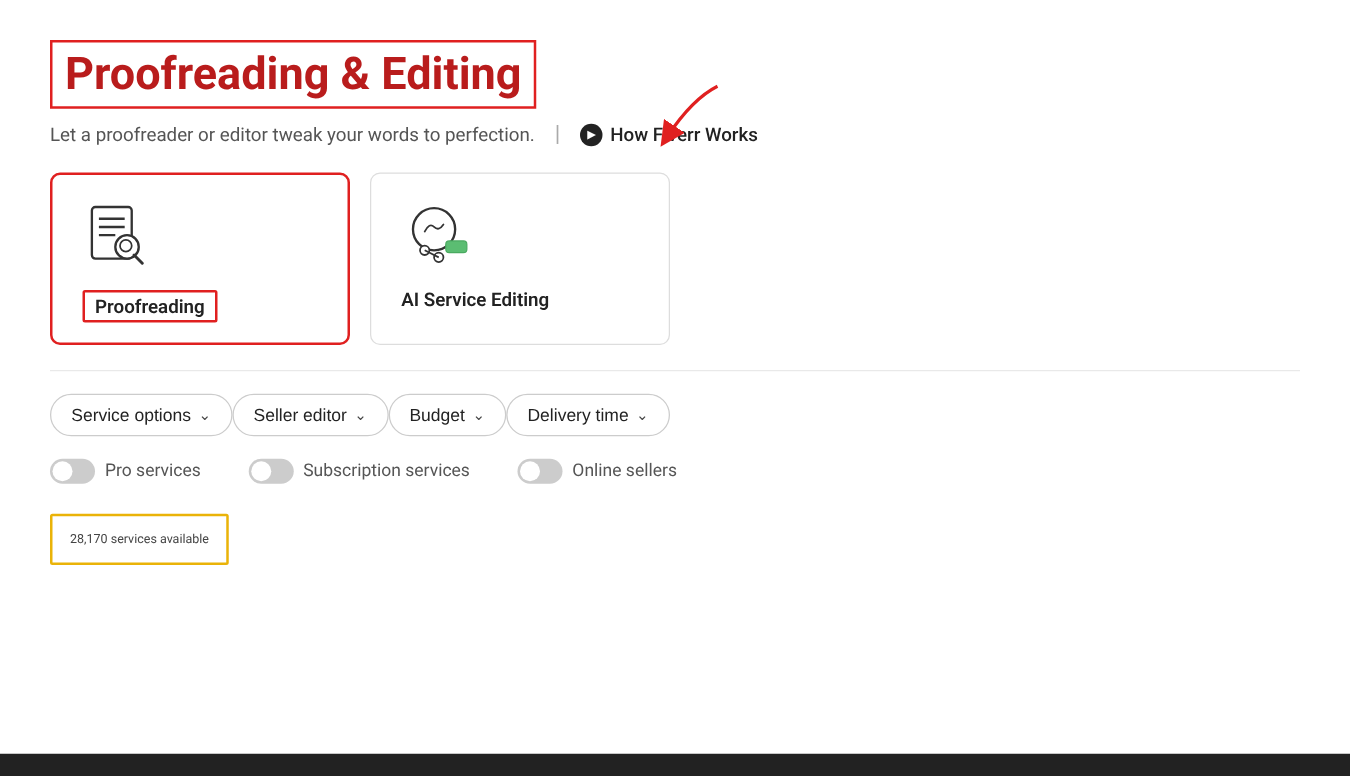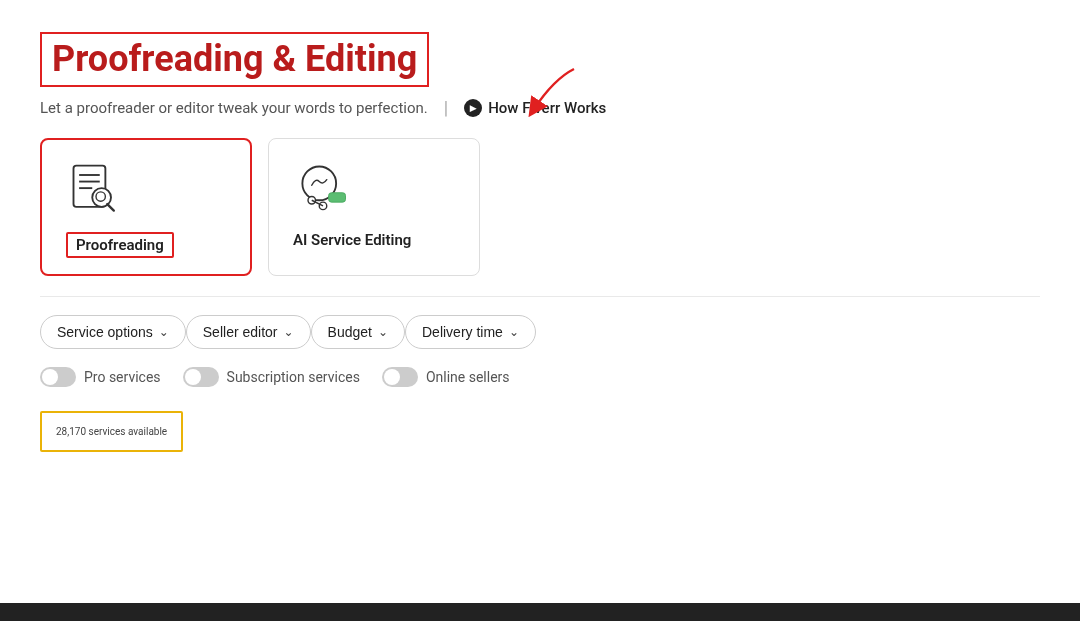--- a/index.html
+++ b/index.html
@@ -63,21 +63,21 @@
     }
     .categories-row {
       display: flex;
       gap: 16px;
       margin: 20px 0;
     }
     .category-card {
       border: 1px solid #ddd;
       border-radius: 8px;
       padding: 20px 24px 16px 24px;
-      width: 212px;
+      width: 240px;
       cursor: pointer;
       display: flex;
       flex-direction: column;
       align-items: flex-start;
       gap: 12px;
       background: #fff;
     }
     .category-card.active {
       border: 2px solid #e02020;
     }
@@ -116,21 +116,21 @@
       color: #222;
       cursor: pointer;
       display: flex;
       align-items: center;
       gap: 6px;
     }
     .chevron { font-size: 12px; color: #444; }
     .toggles-row {
       display: flex;
       align-items: center;
-      gap: 22px;
+      gap: 38px;
       margin-bottom: 20px;
     }
     .toggle-group {
       display: flex;
       align-items: center;
       gap: 8px;
     }
     .toggle {
       width: 36px;
       height: 20px;

